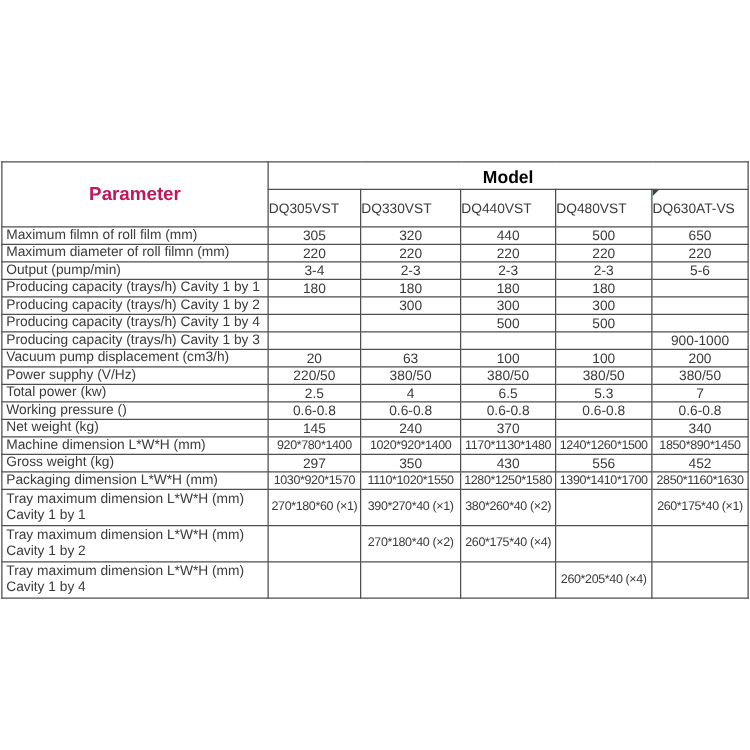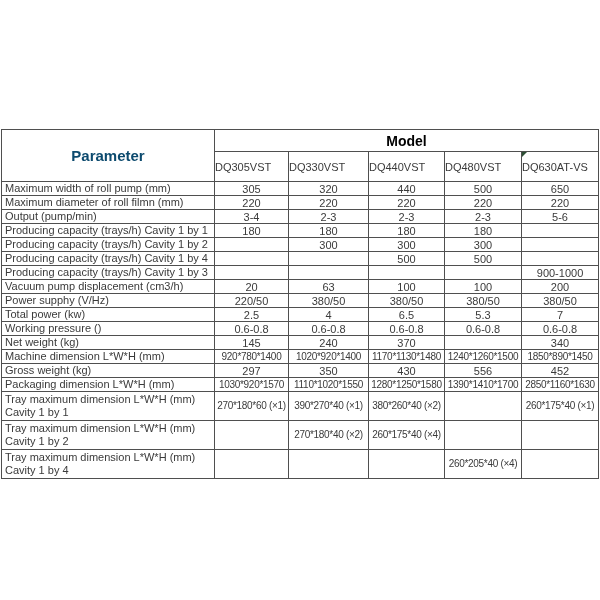--- a/index.html
+++ b/index.html
@@ -14,21 +14,21 @@
     border-collapse: collapse; table-layout: fixed;
   }
   .spec th, .spec td {
     border: 1px solid #4f4f4f;
     color: #3a3a3a;
     padding: 0;
     overflow: hidden;
     white-space: nowrap;
   }
   .spec th.param-h {
-    font-size: 15px; font-weight: bold; color: #0c4a6e; text-align: center;
+    font-size: 15px; font-weight: bold; color: #be185d; text-align: center;
   }
   .spec th.model-h {
     font-size: 14px; font-weight: bold; color: #000000; text-align: center;
     height: 21px;
   }
   .spec th.model-name {
     font-weight: normal; font-size: 11px; height: 29px; text-align: left;
     position: relative;
   }
   .spec tbody td {
@@ -68,21 +68,21 @@
       <tr id="model-name-row">
           <th class="model-name">DQ305VST</th>
           <th class="model-name">DQ330VST</th>
           <th class="model-name">DQ440VST</th>
           <th class="model-name">DQ480VST</th>
           <th class="model-name">DQ630AT-VS<span class="corner-artifact"></span></th>
         </tr>
     </thead>
     <tbody id="spec-body">
         <tr>
-          <td class="label">Maximum width of roll pump (mm)</td>
+          <td class="label">Maximum filmn of roll film (mm)</td>
           <td>305</td>
           <td>320</td>
           <td>440</td>
           <td>500</td>
           <td>650</td>
         </tr>
         <tr>
           <td class="label">Maximum diameter of roll filmn (mm)</td>
           <td>220</td>
           <td>220</td>

